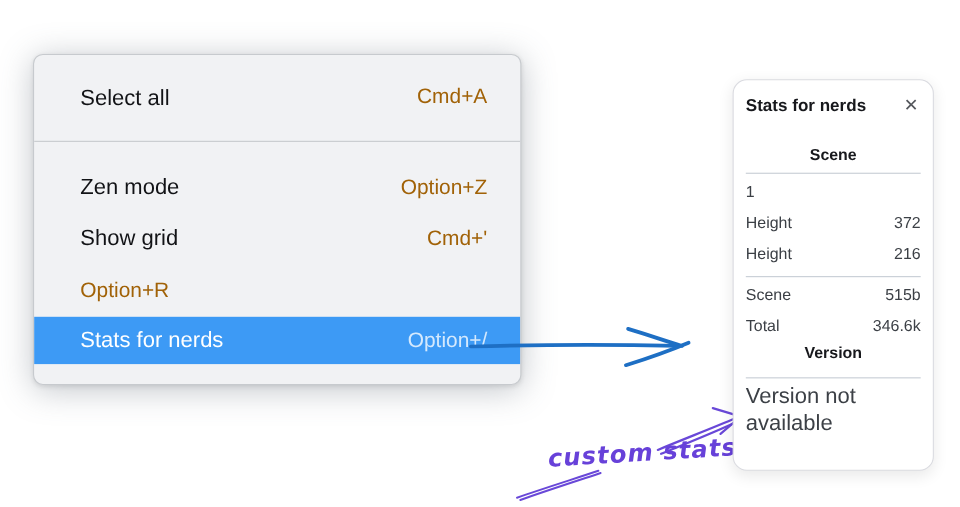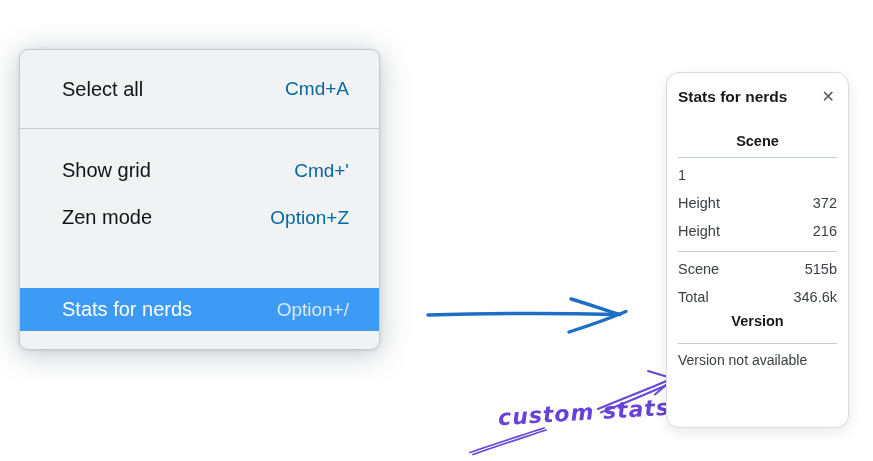--- a/index.html
+++ b/index.html
@@ -3,36 +3,36 @@
 <meta charset="utf-8">
 <style>
   html,body{margin:0;padding:0;background:#ffffff;}
   .canvas{
     position:relative;width:873px;height:461px;overflow:hidden;
     background:#ffffff;font-family:"Liberation Sans",sans-serif;
   }
 
   
   .menu{
-    position:absolute;left:19px;top:49px;width:361px;height:301px;
+    position:absolute;left:30px;top:49px;width:444px;height:301px;
     background:#f1f2f4;border:1px solid #c7cace;border-radius:9px;
     box-shadow:0 4px 30px rgba(95,105,118,.38), 0 1px 4px rgba(0,0,0,.10);
     box-sizing:border-box;overflow:hidden;
   }
   .menu-section.top{height:78px;display:flex;align-items:center;}
   .menu-sep{height:1px;background:#c7cace;}
   .menu-section.bottom{padding-top:18px;}
   .menu-item{
     display:flex;justify-content:space-between;align-items:center;
     height:47px;padding:0 30px 0 42px;cursor:default;width:100%;
     box-sizing:border-box;
   }
   .menu-section.top .menu-item{height:76px;}
   .mi-label{font-size:20px;color:#121316;}
-  .mi-short{font-size:19px;color:#0369a1;}
+  .mi-short{font-size:19px;color:#a16207;}
   .menu-item.selected{background:#3d9af5;height:43px;}
   .menu-item.selected .mi-label{color:#ffffff;}
   .menu-item.selected .mi-short{color:rgba(255,255,255,.78);}
 
   
   .panel{
     position:absolute;left:666px;top:72px;width:183px;height:356px;
     background:#ffffff;border:1px solid #dadbe0;border-radius:13px;
     box-shadow:0 4px 14px rgba(0,0,0,.09);
     box-sizing:border-box;padding:12px 11px 0 11px;color:#3c4046;
@@ -41,21 +41,21 @@
   .panel-title{font-size:15.5px;font-weight:700;color:#17181c;}
   .panel-close{font-size:16px;color:#54575c;cursor:pointer;line-height:1;padding:2px;}
   .sec-h{text-align:center;font-weight:700;font-size:14.5px;color:#17181c;line-height:20px;}
   .sec-h.scene{margin-top:22px;}
   .sec-h.storage{margin-top:20px;}
   .sec-h.version{margin-top:0;}
   .divider{height:1px;background:#c6ccd4;margin-top:6px;}
   .divider.d-version{margin-top:12px;}
   .rows{margin-top:3px;}
   .stat-row{display:flex;justify-content:space-between;font-size:14.5px;line-height:28px;}
-  .stat-note{font-size:14px;line-height:25px;margin-top:4px;color:#3c4046;}
+  .stat-note{font-size:20px;line-height:25px;margin-top:4px;color:#3c4046;}
 
   
   .annot{position:absolute;left:0;top:0;width:873px;height:461px;pointer-events:none;}
   .handwriting{
     position:absolute;left:498px;top:400px;
     font-family:"DejaVu Sans",sans-serif;font-style:italic;font-weight:600;
     font-size:22px;letter-spacing:1px;color:#6741d9;
     transform:rotate(-3.5deg);white-space:nowrap;
   }
 </style>
@@ -67,28 +67,29 @@
   <div class="menu">
     <div class="menu-section top">
       <div class="menu-item">
         <span class="mi-label">Select all</span>
         <span class="mi-short">Cmd+A</span>
       </div>
     </div>
     <div class="menu-sep"></div>
     <div class="menu-section bottom">
       <div class="menu-item">
+        <span class="mi-label">Zen mode</span>
+        <span class="mi-short">Option+Z</span>
+      </div>
+      <div class="menu-item">
         <span class="mi-label">Show grid</span>
         <span class="mi-short">Cmd+'</span>
       </div>
       <div class="menu-item">
-        <span class="mi-label">Zen mode</span>
-        <span class="mi-short">Option+Z</span>
-      </div>
-      <div class="menu-item">
+        <span class="mi-short">Option+R</span>
       </div>
       <div class="menu-item selected">
         <span class="mi-label">Stats for nerds</span>
         <span class="mi-short">Option+/</span>
       </div>
     </div>
   </div>
 
   <svg class="annot" viewBox="0 0 873 461" xmlns="http://www.w3.org/2000/svg">
 

